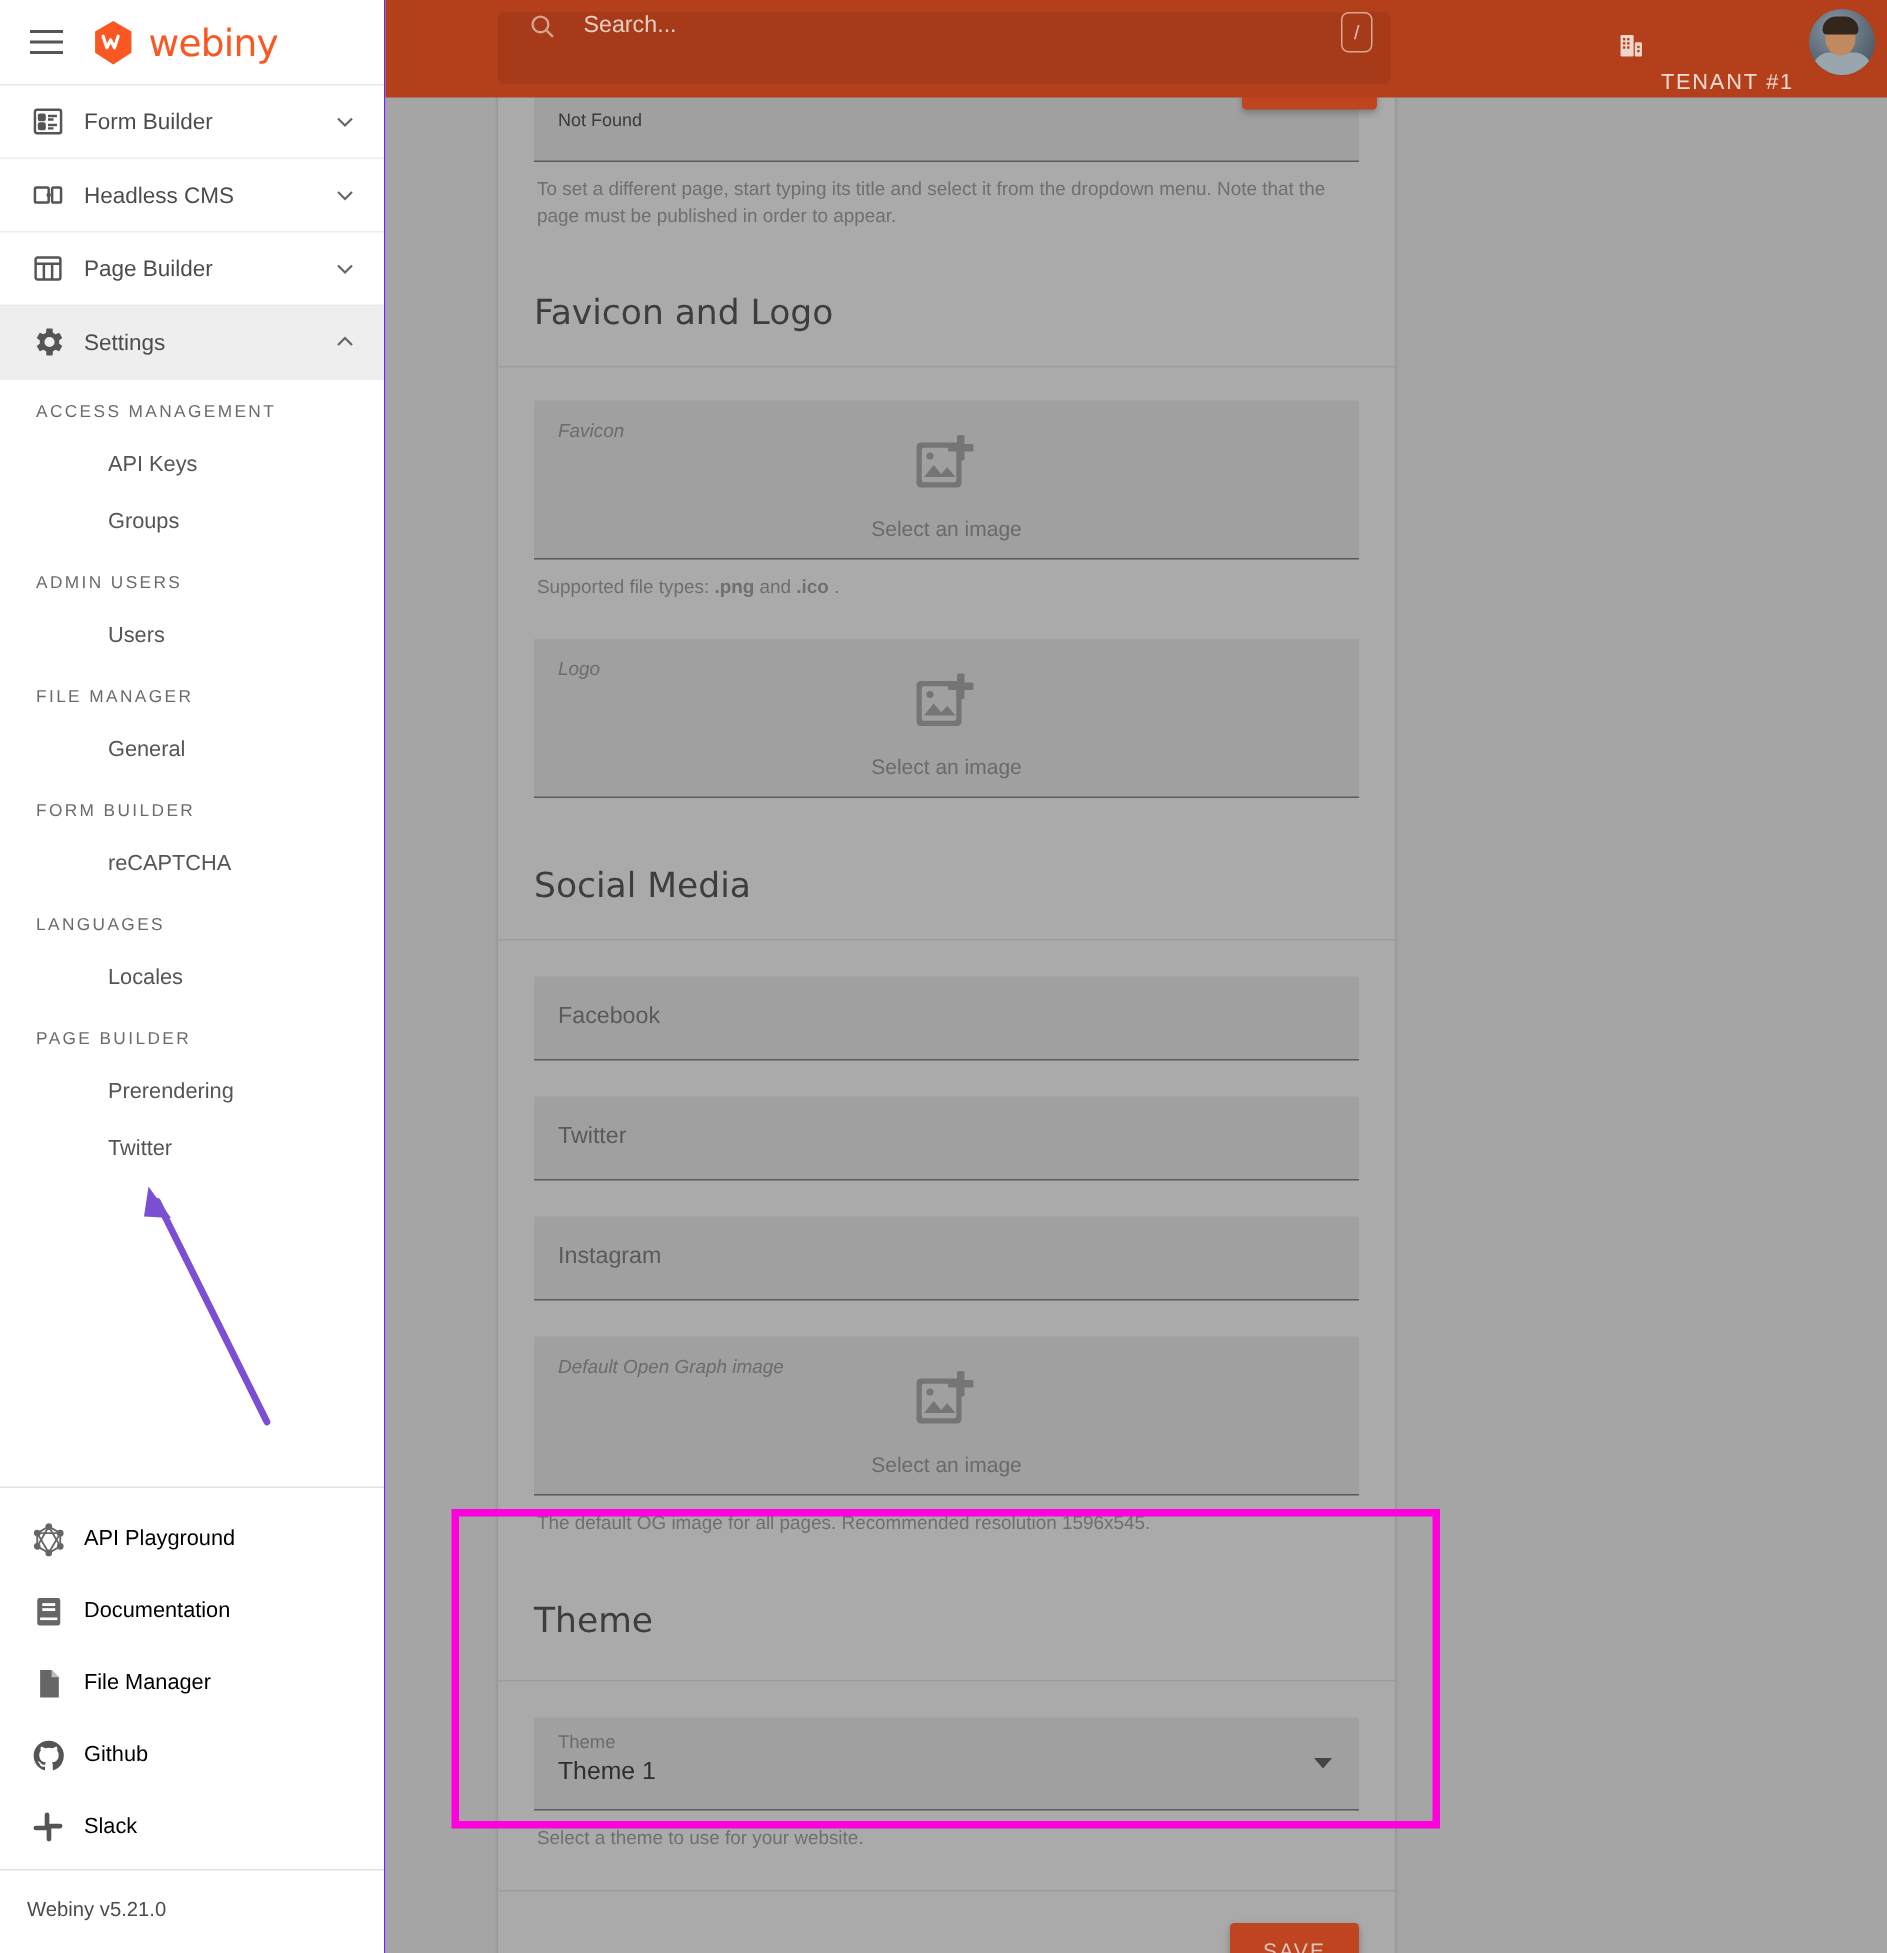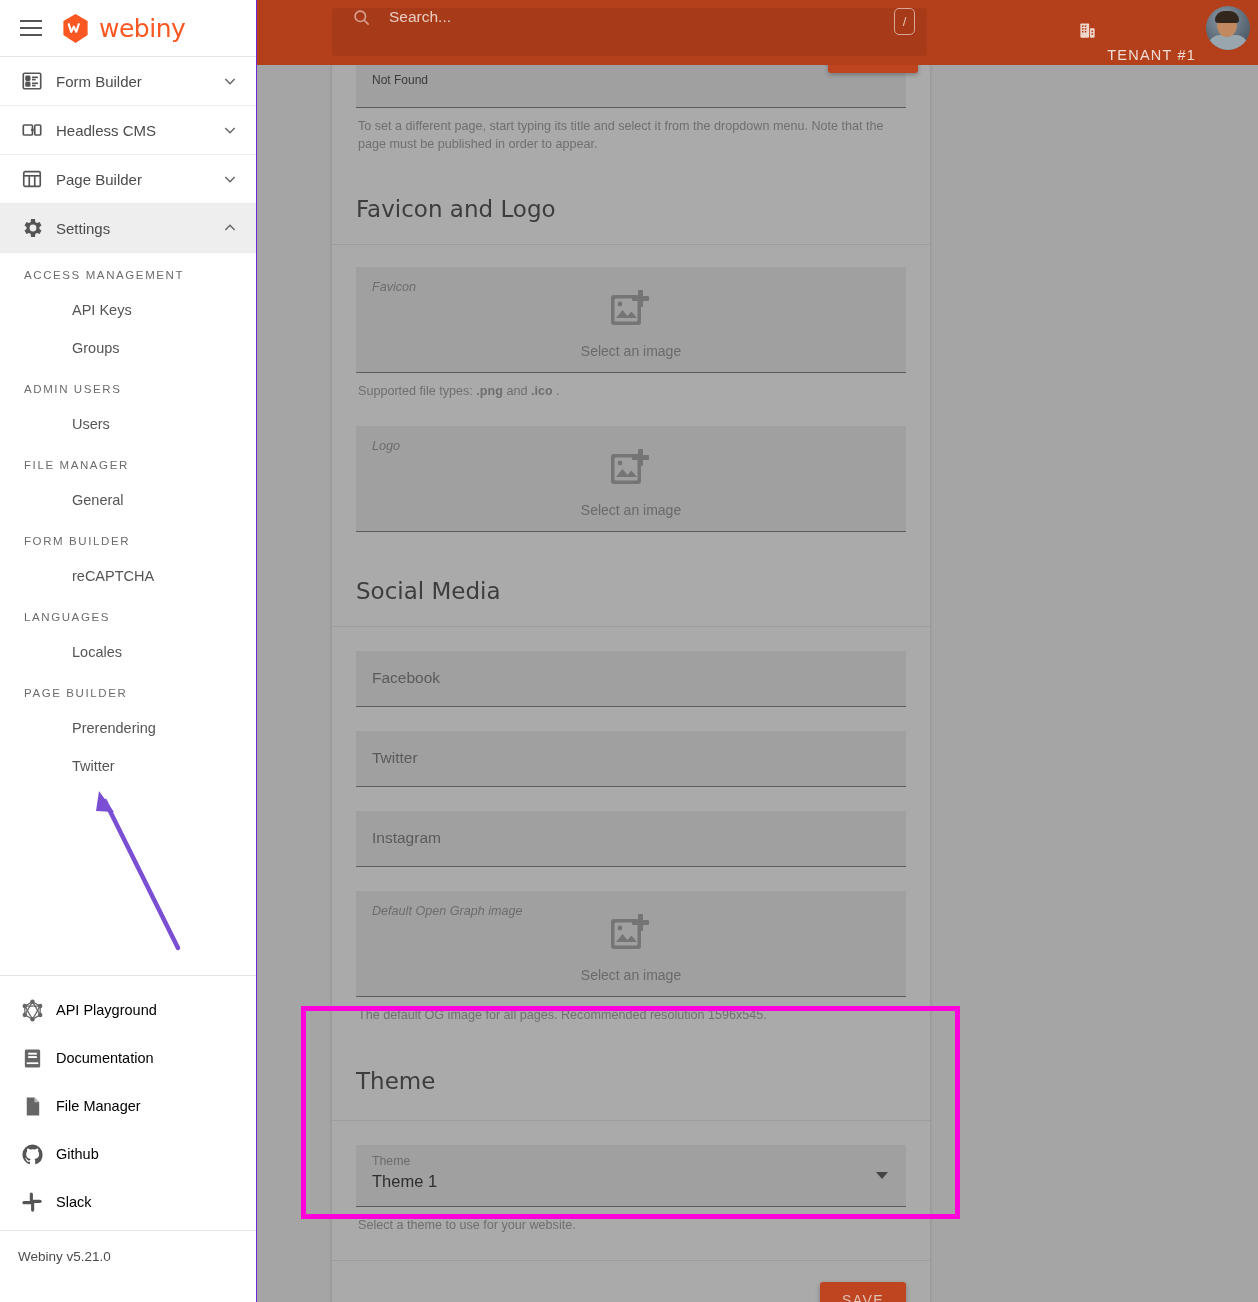--- a/index.html
+++ b/index.html
@@ -488,21 +488,21 @@
             <rect x="9.6" y="1.5" width="3.4" height="11" rx="1.7"></rect>
             <rect x="1.5" y="11" width="11" height="3.4" rx="1.7"></rect>
             <rect x="11" y="11.5" width="3.4" height="11" rx="1.7"></rect>
             <rect x="11.5" y="9.6" width="11" height="3.4" rx="1.7"></rect>
           </svg>
         </span>
         <span class="sb-foot-label">Slack</span>
       </div>
     </div>
 
-    <div class="sb-version" style="height:72px;">Webiny v5.21.0</div>
+    <div class="sb-version" style="height:56px;">Webiny v5.21.0</div>
   </div>
 
   <div class="hl-box"></div>
 
   <svg class="arrow-svg" width="110" height="175" viewBox="0 0 110 175">
     <line x1="93" y1="163" x2="20" y2="16" stroke="#7b4fd4" stroke-width="4.5" stroke-linecap="round"></line>
     <path d="M14 6 L29 27 L11 26 Z" fill="#7b4fd4"></path>
   </svg>
 
 </div>

